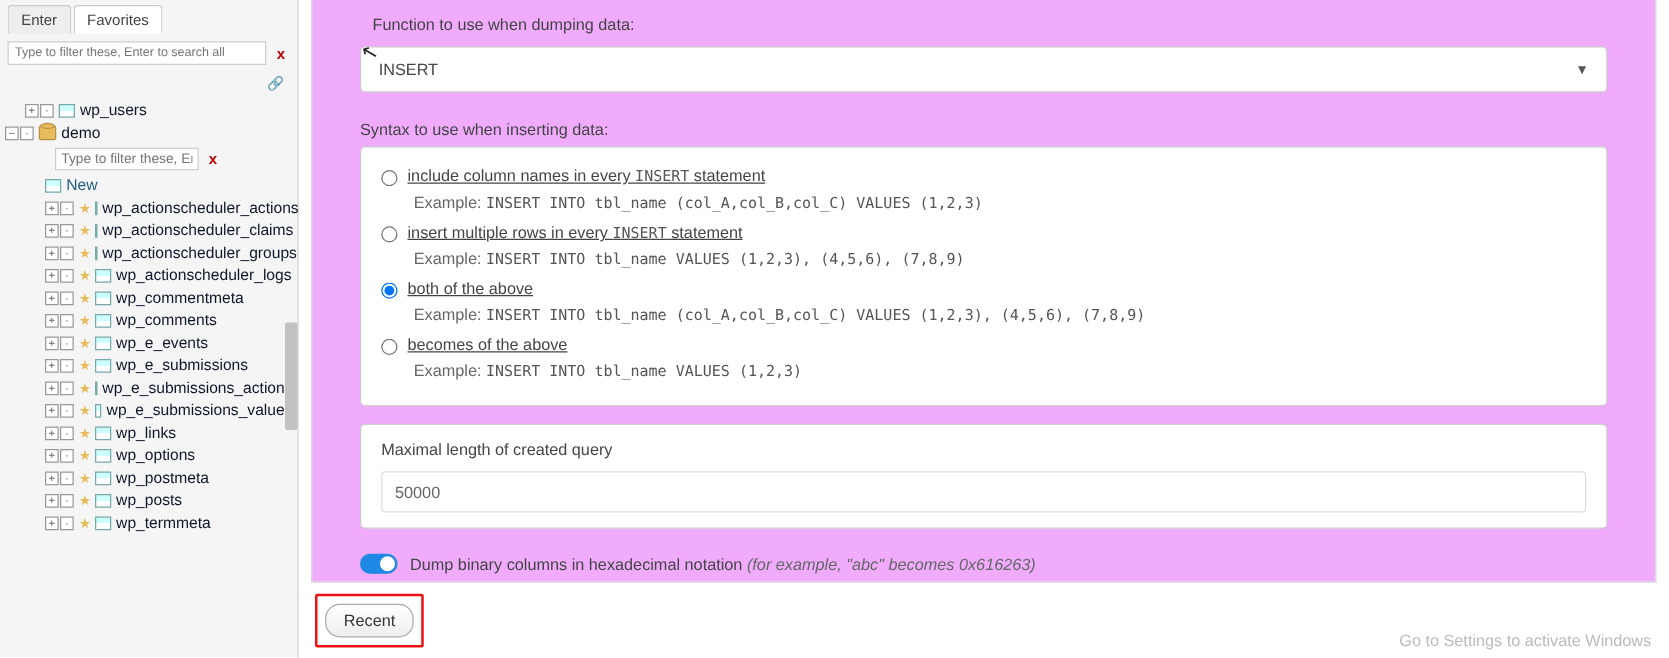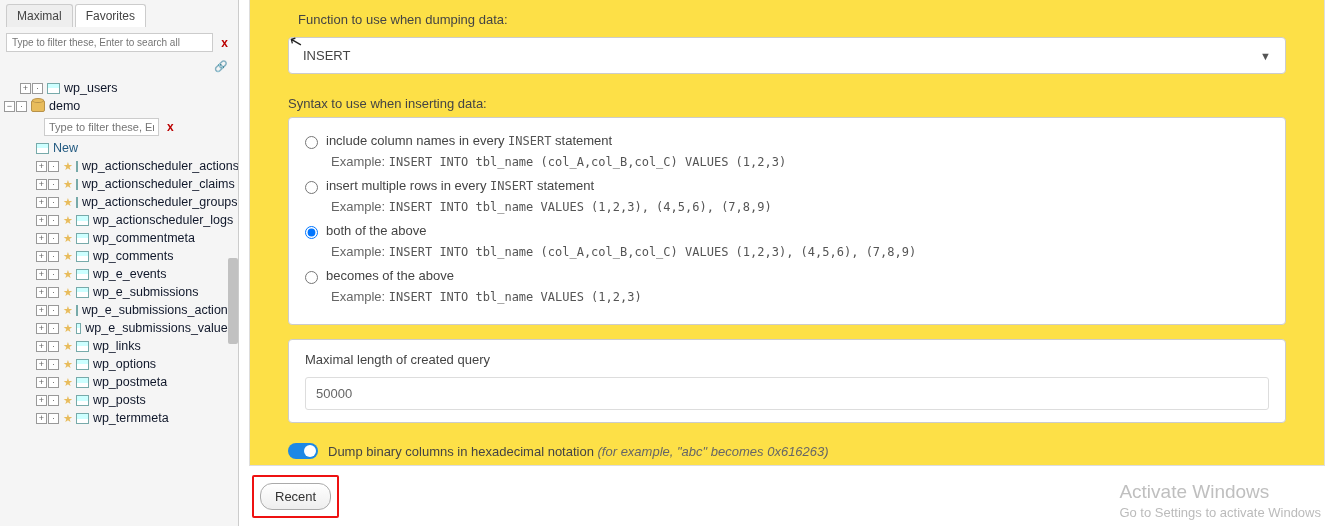--- a/index.html
+++ b/index.html
@@ -25,30 +25,30 @@
 .tree-label { color: #0f172a; cursor: pointer; }
 .indent-1 { padding-left: 16px; }
 .indent-2 { padding-left: 32px; }
 .sub-filter { margin-left: 40px; display:flex; align-items:center; gap:4px; padding: 3px 0; }
 .sub-filter input { width: 115px; padding: 2px 4px; border:1px solid #ccc; font-size:11px; color:#999; }
 .new-item { color: #235a81; }
 
 .scroll-thumb { position:absolute; right:0; top: 258px; width:10px; height:86px; background:#c1c1c1; border-radius:2px; }
 
 .main { position: absolute; left: 239px; top: 0; right: 0; height: 526px; padding: 0 10px; background: #fff; }
-.panel-container { background:#fde047; border:1px solid #ddd; border-top:none; margin: 0 0 10px 0; }
+.panel-container { background:#f0abfc; border:1px solid #ddd; border-top:none; margin: 0 0 10px 0; }
 .section-label { padding: 12px 20px 6px 48px; color: #444; font-size: 13px; }
 .section-label-inner { padding: 8px 20px 6px 38px; color: #444; font-size: 13px; }
 
 .dump-select { margin: 4px 38px 14px 38px; border:1px solid #ccc; border-radius: 4px; padding: 10px 14px; background:#fff; display:flex; justify-content:space-between; align-items:center; cursor:pointer; }
 .dump-select .val { color:#444; }
 .chev { font-size: 11px; color:#555; }
 
 .syntax-box { margin: 0 38px 14px 38px; border: 1px solid #ccc; border-radius: 4px; padding: 12px 16px 14px 16px; background:#fff; }
-.radio-row { display:flex; align-items:flex-start; padding: 3px 0; }
+.radio-row { display:flex; align-items:flex-start; padding: 3px 0; text-decoration: underline; }
 .radio-row input { margin: 3px 8px 0 0; }
 .radio-row .opt-label { color:#444; }
 .radio-row code, .example code { font-family: monospace; font-size: 12px; color:#555; }
 .example { padding: 2px 0 6px 26px; color: #666; font-size: 13px; }
 .example .ex-label { font-family: Arial, sans-serif; }
 
 .maxlen-box { margin: 0 38px 14px 38px; border:1px solid #ccc; border-radius:4px; padding: 12px 16px; background:#fff; }
 .maxlen-box .ml-label { margin-bottom: 10px; color:#444; }
 .maxlen-input { width: 100%; border:1px solid #ddd; border-radius:3px; padding: 8px 10px; font-size:13px; color:#666; background:#fff; }
 
@@ -63,21 +63,21 @@
 .watermark { position:absolute; right:14px; bottom:4px; color:#bbb; font-size:13px; text-align:left; line-height:1.3; pointer-events:none; }
 .watermark .big { font-size:19px; color:#bfbfbf; }
 
 .cursor-arrow { position:absolute; left:50px; top:32px; font-size:16px; color:#222; transform: rotate(-15deg); pointer-events:none; }
 </style>
 </head>
 <body>
 
 <div class="sidebar">
   <div class="tabs">
-    <div class="tab active">Maximal</div>
+    <div class="tab active">Enter</div>
     <div class="tab">Favorites</div>
   </div>
   <div class="filter-row">
     <input class="filter-input" placeholder="Type to filter these, Enter to search all" style="">
     <span class="x-btn">x</span>
   </div>
   <span class="link-icon">🔗</span>
 
   <div class="tree">
     <div class="tree-item indent-1">
@@ -296,16 +296,15 @@
       <span class="toggle"></span>
       <span><span>Dump binary columns in hexadecimal notation </span><span class="note">(for example, "abc" becomes 0x616263)</span></span>
     </div>
   </div>
 
   <div class="export-wrap">
     <button class="export-btn">Recent</button>
   </div>
 
   <div class="watermark">
-    <div class="big">Activate Windows</div>
     <div>Go to Settings to activate Windows</div>
   </div>
 </div>
 
 </body></html>

